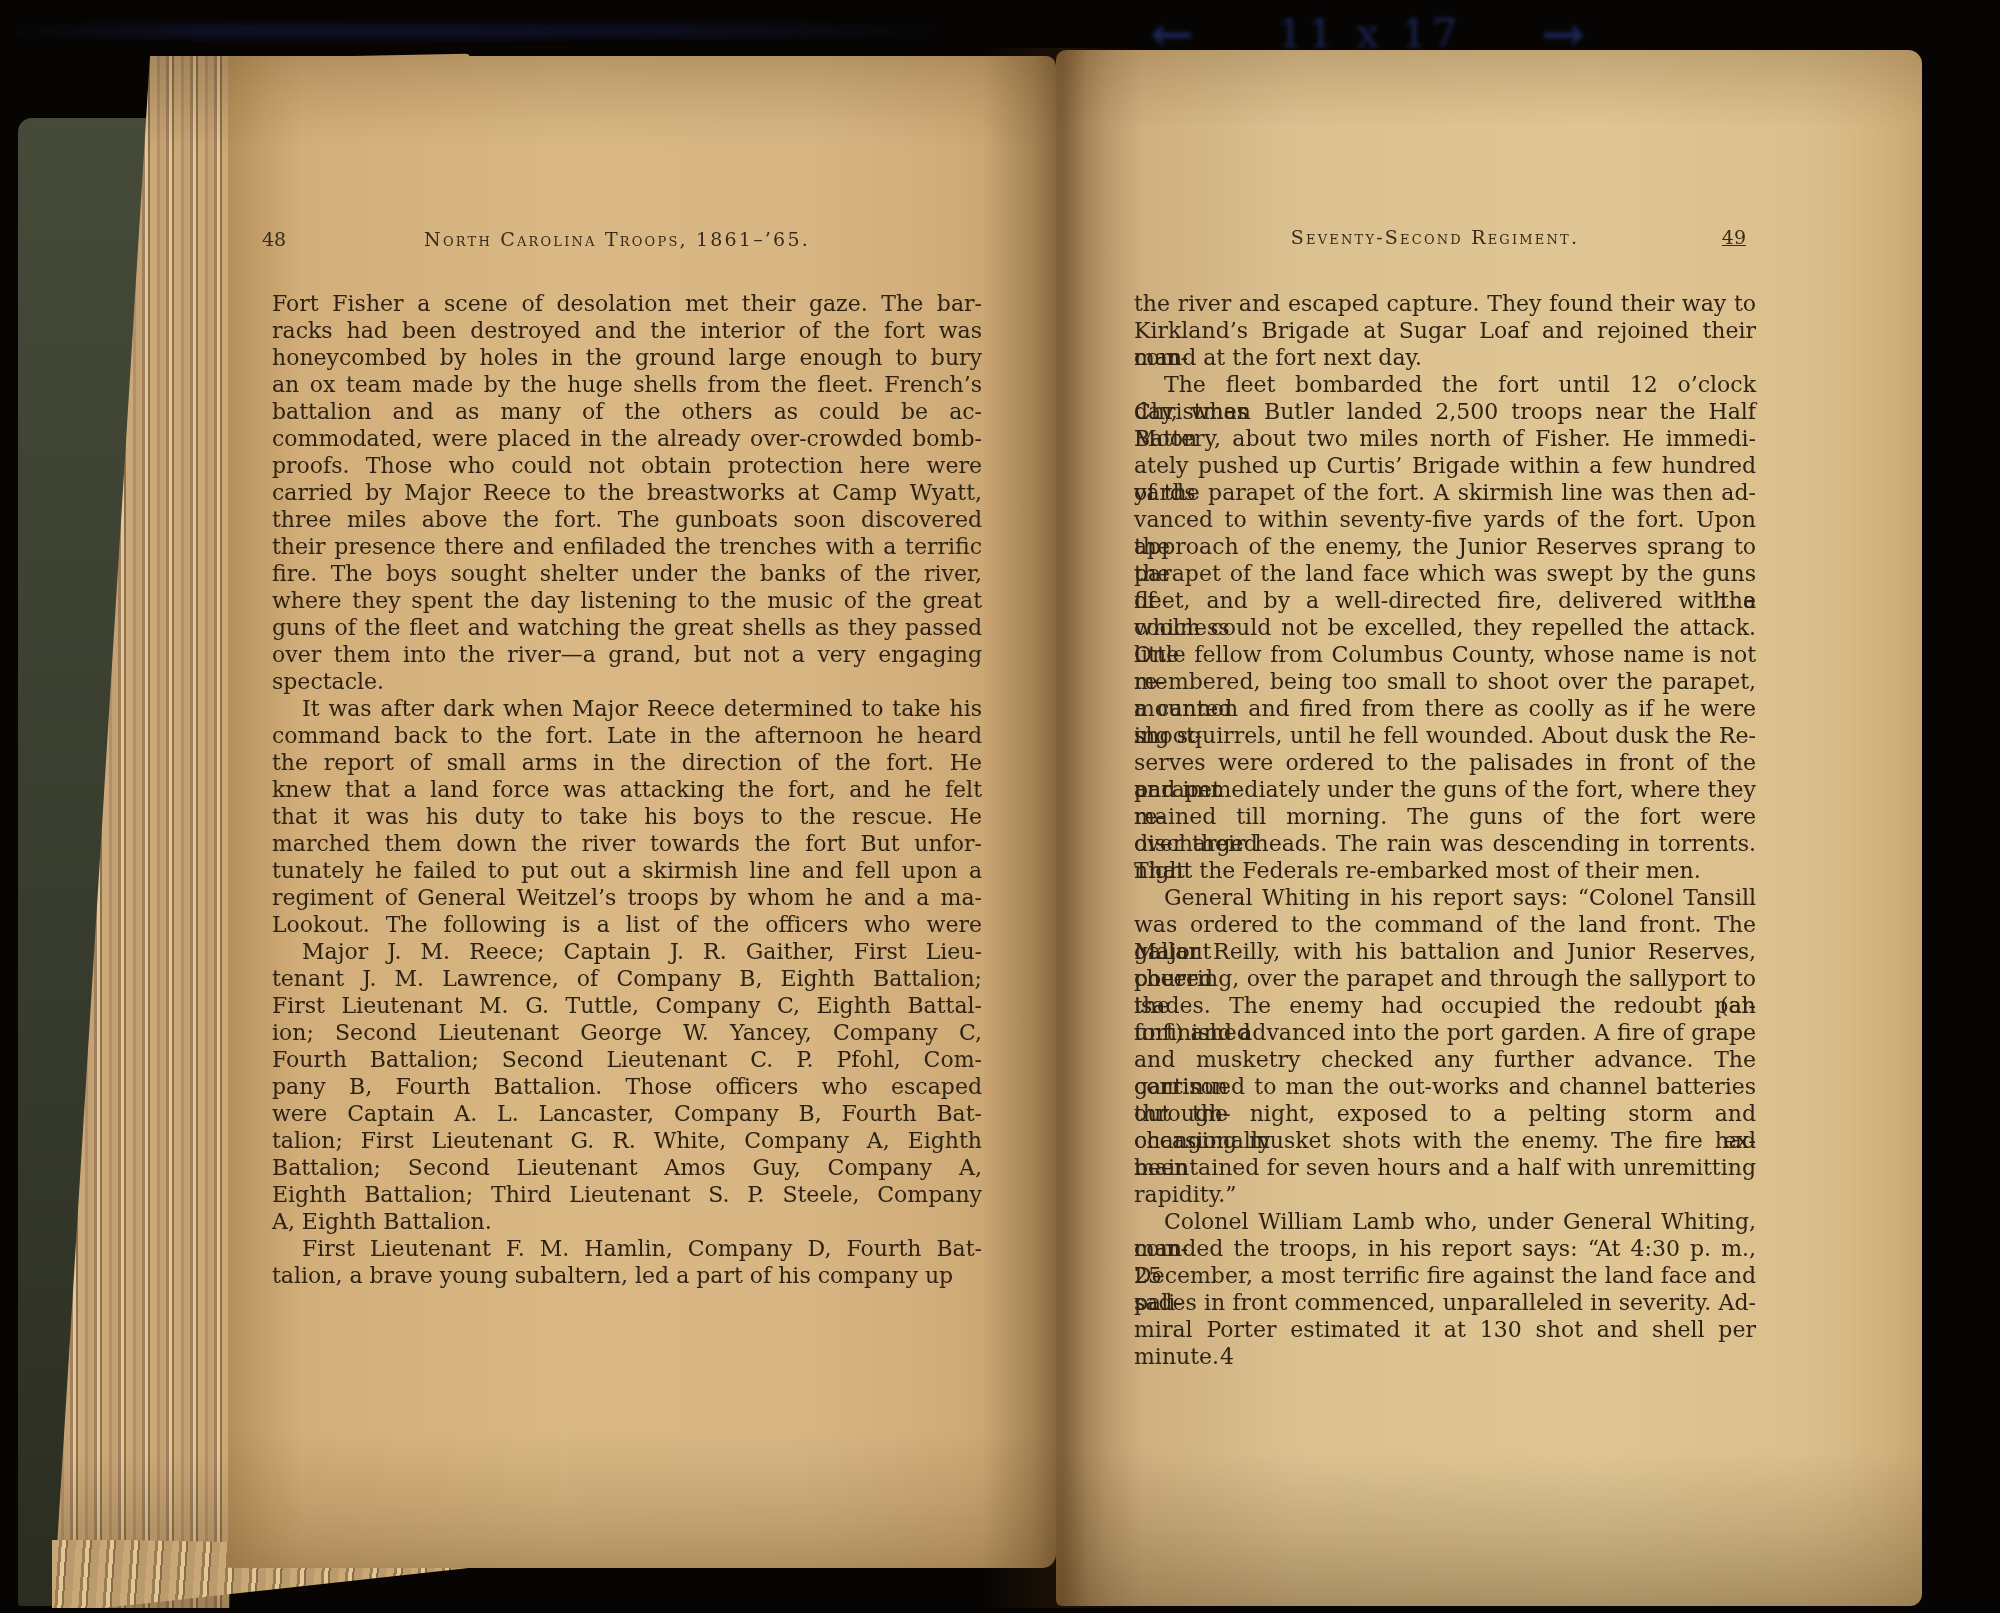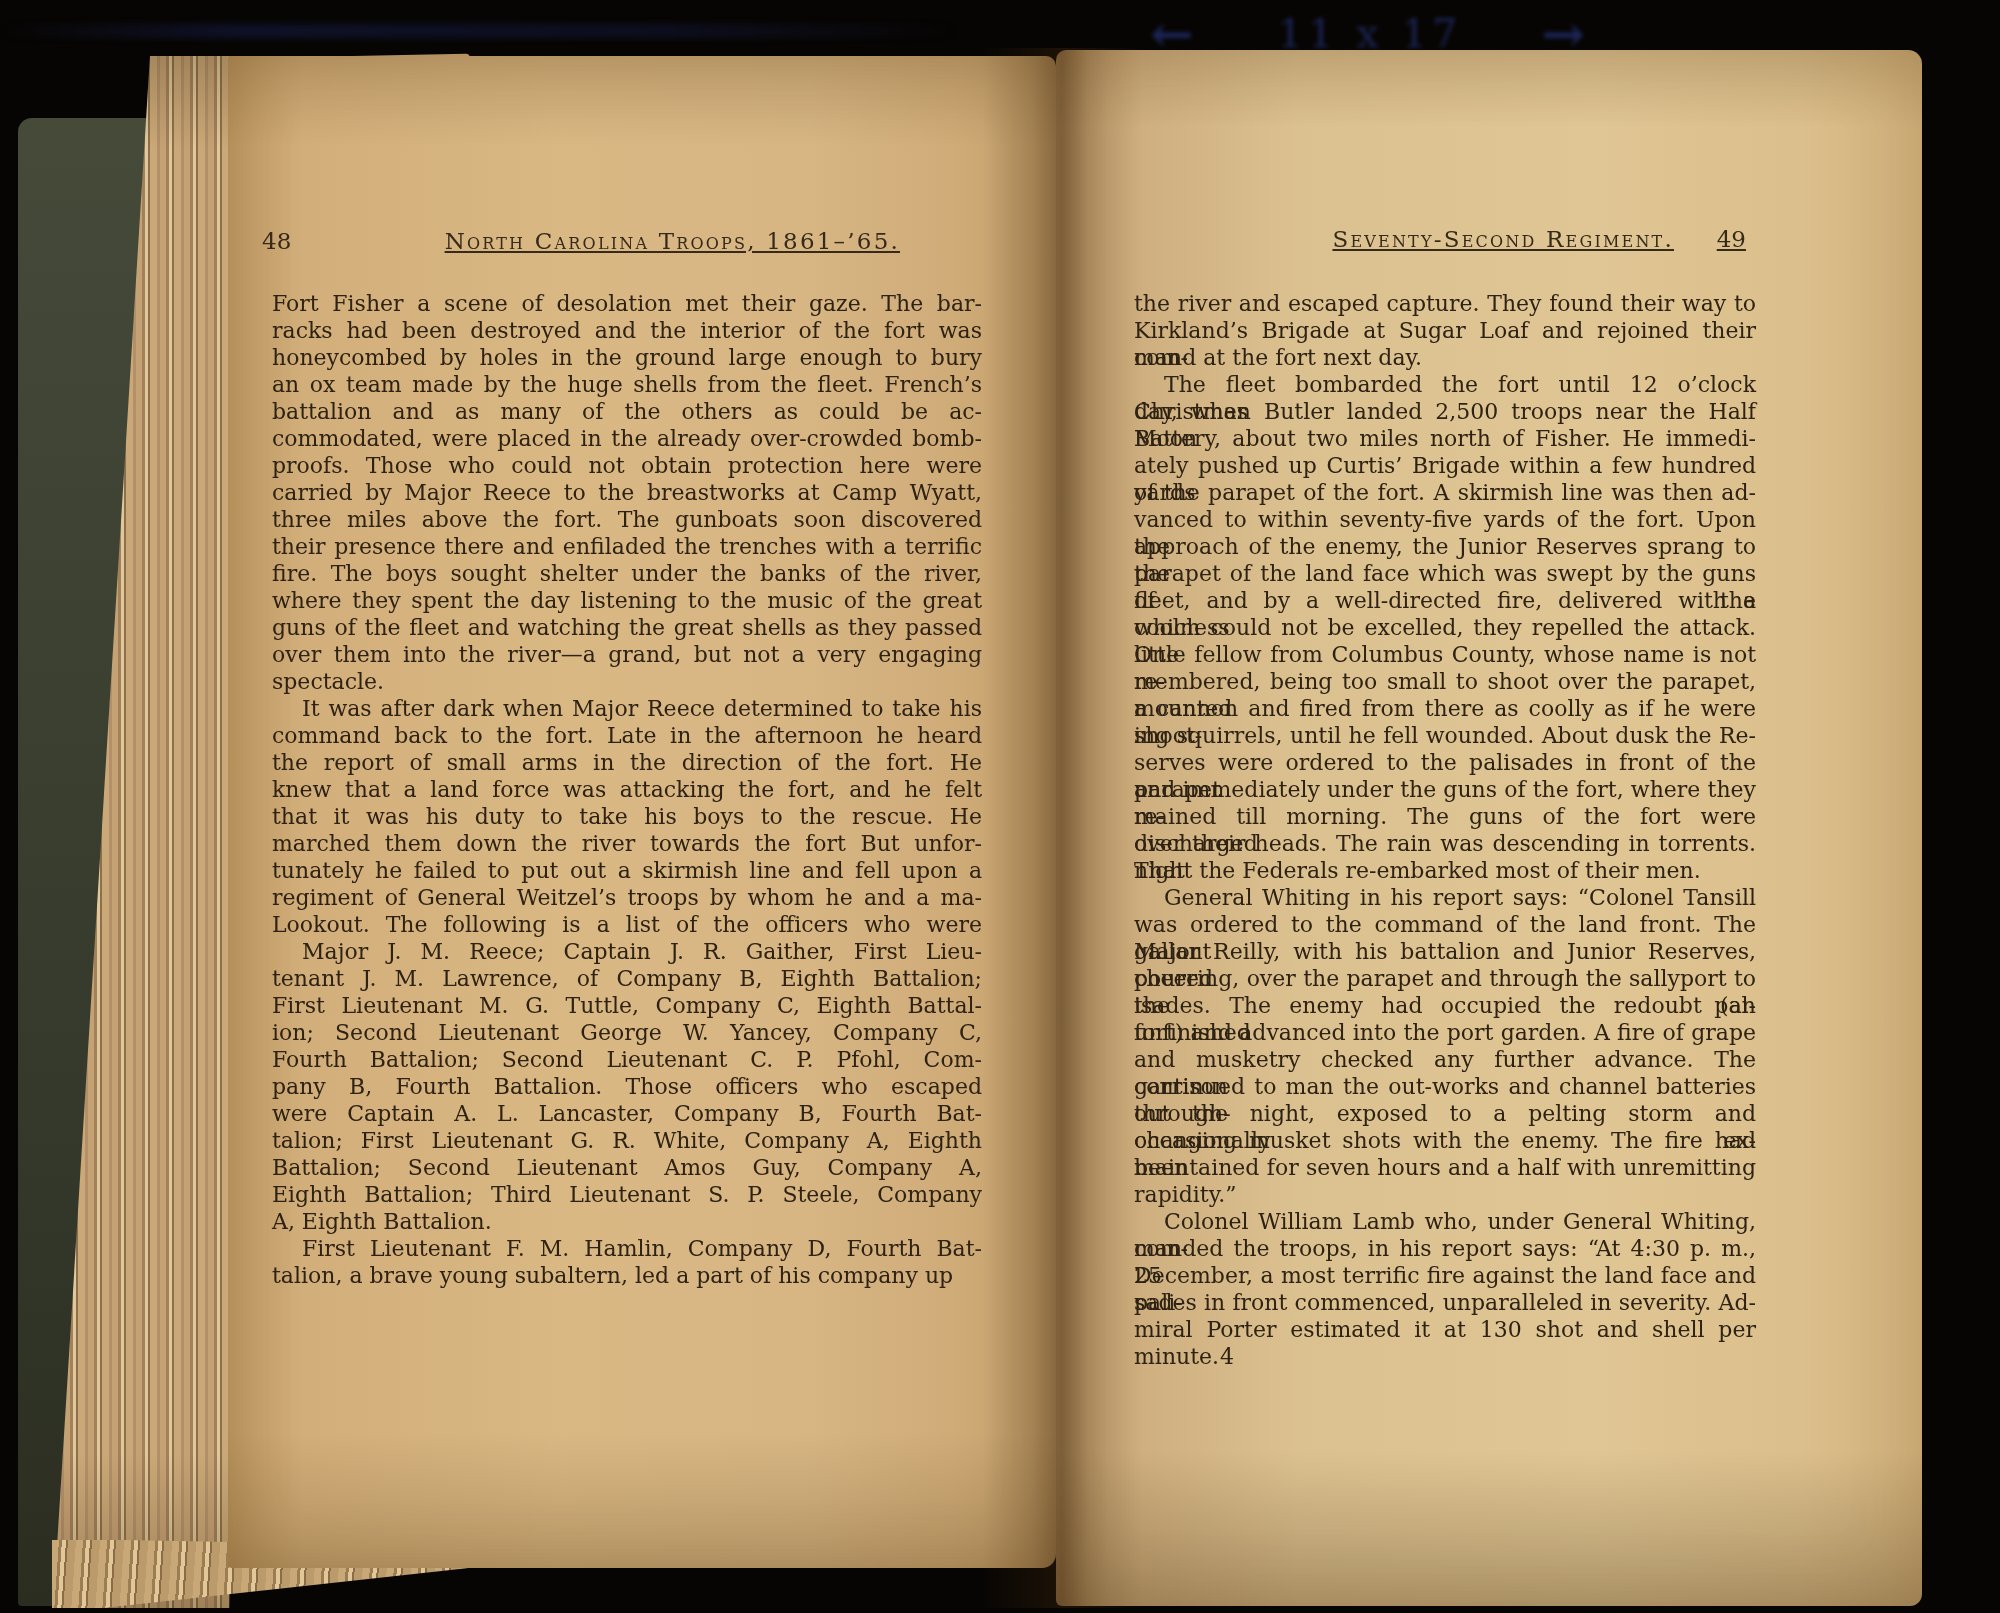--- a/index.html
+++ b/index.html
@@ -73,24 +73,24 @@
   .gutter-shadow {
     position:absolute; left:982px; top:48px; width:160px; height:1560px;
     background:linear-gradient(to right,
       rgba(70,44,14,0) 0%, rgba(70,44,14,0.22) 32%, rgba(60,36,10,0.42) 50%,
       rgba(80,52,20,0.20) 66%, rgba(70,44,14,0) 100%);
     z-index:5; pointer-events:none;
   }
   
   .header-row {
     position:absolute; display:flex; align-items:baseline;
-    font-variant:small-caps; font-size:23px; letter-spacing:2.2px; color:#362a1a;
+    font-variant:small-caps; font-size:19px; letter-spacing:2.2px; color:#362a1a;
   }
   .header-row .slot { width:72px; font-variant:normal; letter-spacing:0; }
-  .header-row .title { flex:1; text-align:right;text-decoration:underline; }
+  .header-row .title { flex:1; text-align:center; }
   .header-row .num-left { text-align:left; }
   .header-row .num-right { text-align:right;text-decoration:underline; }
   .page-left .header-row { left:34px; top:172px; width:710px; }
   .page-right .header-row { left:68px; top:176px; width:622px; }
   .bodycol {
     position:absolute; font-size:22px; line-height:27px; color:#2d2213;
   }
   .page-left .bodycol { left:44px; top:234px; width:710px; }
   .page-right .bodycol { left:78px; top:240px; width:622px; }
   .line {

